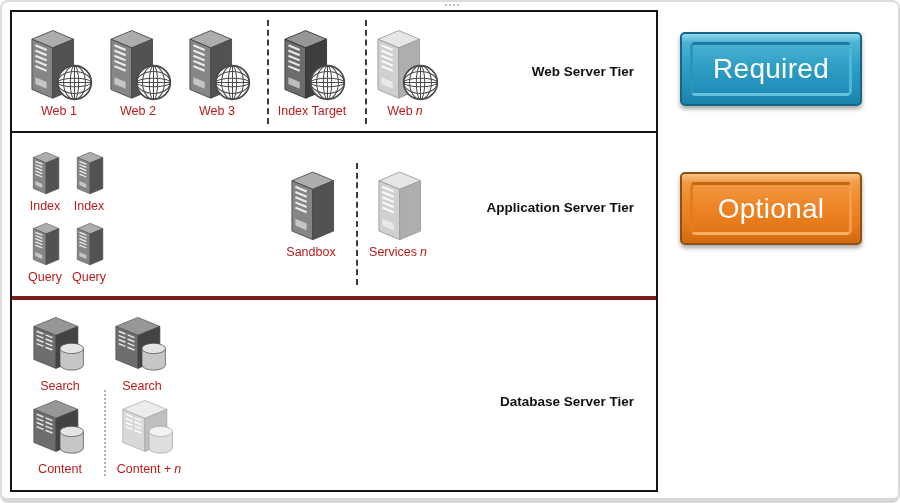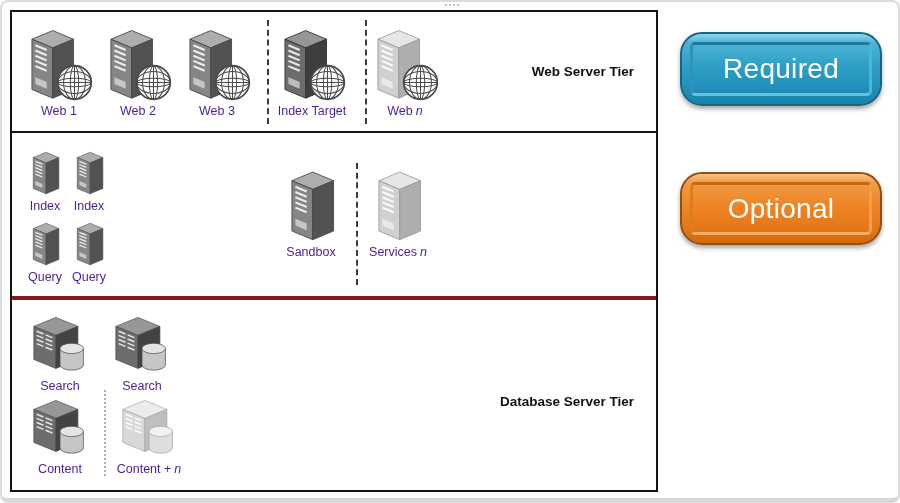--- a/index.html
+++ b/index.html
@@ -13,40 +13,40 @@
 
   .diagram{position:absolute;left:8px;top:8px;width:648px;height:482px;border:2px solid #141414;background:#fff;}
   .tier{position:relative;width:100%;}
   .tier-web{height:121px;border-bottom:2px solid #141414;}
   .tier-app{height:167px;border-bottom:4px solid #7f1d1d;}
   .tier-db{height:188px;}
 
   .tier-label{position:absolute;right:22px;font-weight:700;font-size:13.5px;color:#111;white-space:nowrap;text-align:right;}
 
   .node{position:absolute;text-align:center;}
-  .lbl{font-size:12.5px;color:#4c1d95;white-space:nowrap;margin-top:3px;line-height:14px;}
+  .lbl{font-size:12.5px;color:#b91c1c;white-space:nowrap;margin-top:3px;line-height:14px;}
   .lbl i{font-style:italic;margin-left:3px;}
 
   .divider-dash{position:absolute;width:0;border-left:2px dashed #3c3c3c;}
   .divider-dot{position:absolute;width:0;border-left:2px dotted #b0b0b0;}
 
   .icon{display:block;margin:0 auto;position:relative;}
   .icon-web{width:68px;height:74px;}
   .icon-web .tower{position:absolute;left:0;top:0;}
   .icon-web .globe{position:absolute;left:31px;top:37px;}
 
   
   .t-std{--c-front:#868686;--c-side:#525252;--c-top:#adadad;--c-vent:#ededed;--c-grille:#c6c6c6;--c-line:#454545;}
   .t-dark{--c-front:#6c6c6c;--c-side:#3e3e3e;--c-top:#969696;--c-vent:#e8e8e8;--c-grille:#bdbdbd;--c-line:#323232;}
   .t-light{--c-front:#d0d0d0;--c-side:#aeaeae;--c-top:#e6e6e6;--c-vent:#fafafa;--c-grille:#e9e9e9;--c-line:#9a9a9a;}
   .db-std{--c-front:#6d6d6d;--c-side:#434343;--c-top:#979797;--c-vent:#e5e5e5;--c-cyl:#c6c6c6;--c-cyltop:#e4e4e4;--c-line:#4a4a4a;}
   .db-light{--c-front:#d8d8d8;--c-side:#bfbfbf;--c-top:#ececec;--c-vent:#fbfbfb;--c-cyl:#dedede;--c-cyltop:#f2f2f2;--c-line:#a5a5a5;}
 
   
-  .legend-btn{position:absolute;left:678px;width:202px;border-radius:22px;
+  .legend-btn{position:absolute;left:678px;width:182px;border-radius:5px;
               display:flex;align-items:center;justify-content:center;cursor:pointer;}
   .btn-required{top:30px;height:74px;border:2px solid #176784;
      background:linear-gradient(180deg,#8ed9ec 0%,#4db3d4 12%,#2f9fc6 45%,#2391bb 75%,#1b81a8 100%);
      box-shadow:0 3px 4px rgba(40,40,40,.40);}
   .btn-optional{top:170px;height:73px;border:2px solid #8f5110;
      background:linear-gradient(180deg,#f9c387 0%,#f29b45 12%,#ee8527 45%,#e67a1a 75%,#cf6a10 100%);
      box-shadow:0 3px 4px rgba(40,40,40,.40);}
   .btn-inner{position:absolute;inset:8px;border-radius:5px;display:flex;align-items:center;justify-content:center;}
   .btn-required .btn-inner{border-top:3px solid #1e7ba0;border-left:3px solid #2d93b8;
                            border-bottom:3px solid #66c3dd;border-right:3px solid #4eb5d2;}
@@ -198,20 +198,21 @@
           </svg>
         <div class="lbl"><span>Sandbox</span></div>
       </div>
       <div class="divider-dash" style="left:344px;top:30px;height:122px"></div>
       <div class="node" style="left:348px;top:35px;width:76px">
         <svg class="icon t-light" viewBox="0 0 60 84" width="52" height="74">
             <use href="#sym-tower"></use>
           </svg>
         <div class="lbl"><span>Services</span><i>n</i></div>
       </div>
+      <div class="tier-label" style="top:67px">Application Server Tier</div>
     </div>
 
     <div class="tier tier-db">
       <div class="node" style="left:13px;top:14px;width:70px">
         <svg class="icon db-std" viewBox="0 0 84 90" width="58" height="62">
             <use href="#sym-db"></use>
           </svg>
         <div class="lbl"><span>Search</span></div>
       </div>
       <div class="node" style="left:95px;top:14px;width:70px">

